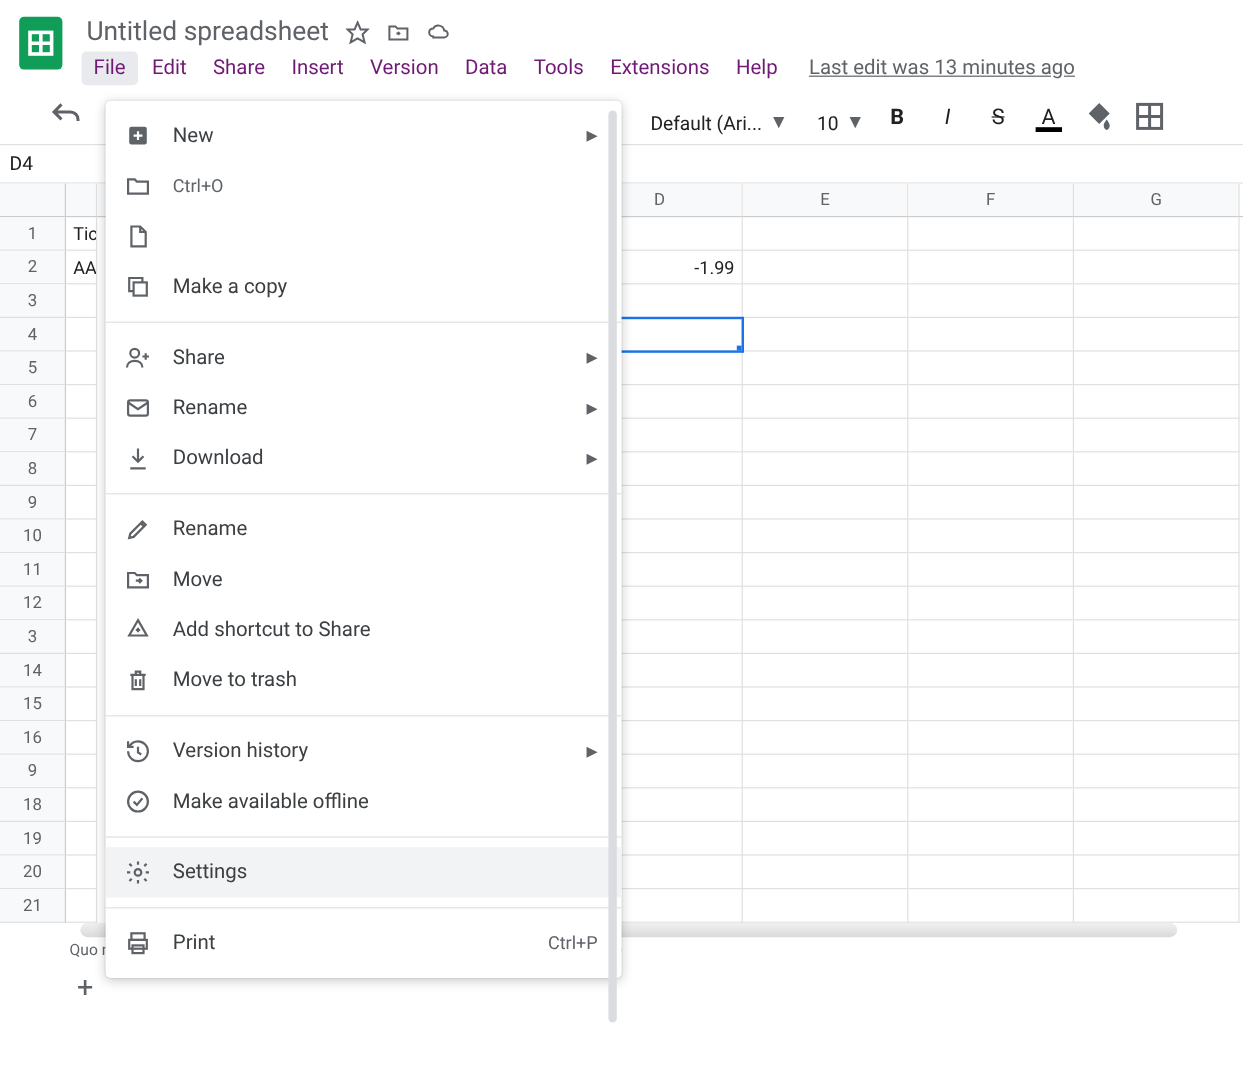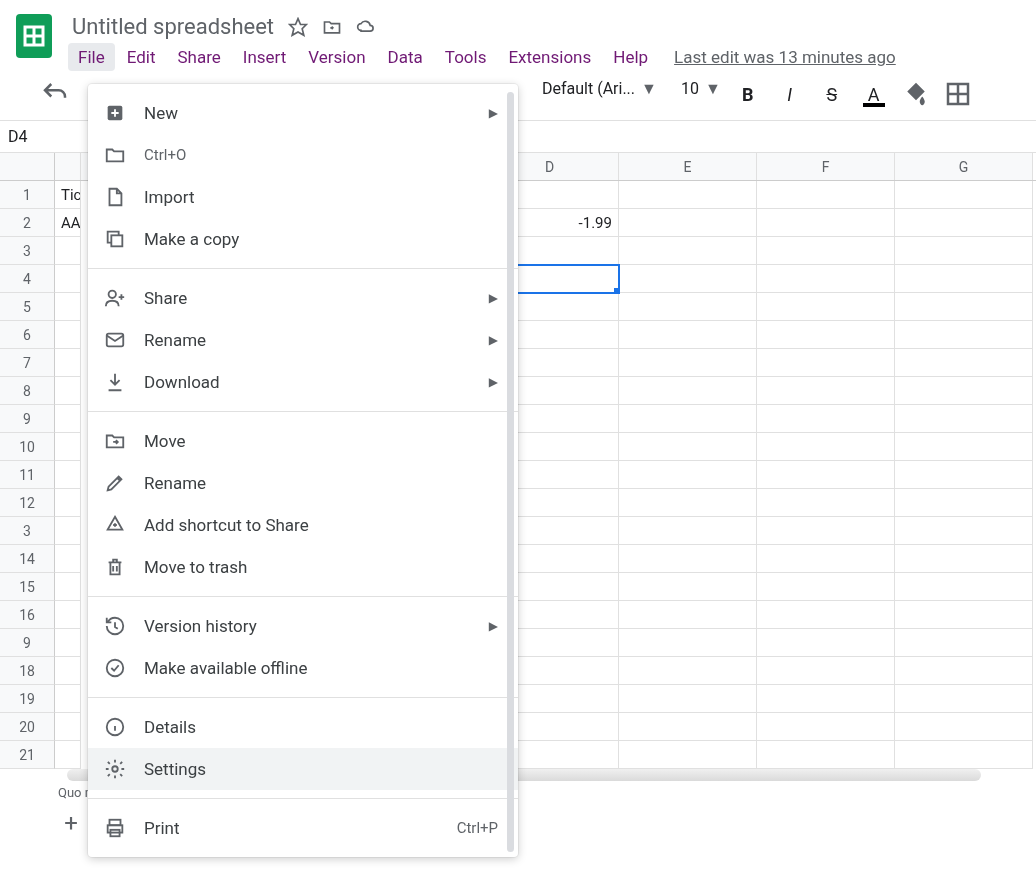--- a/index.html
+++ b/index.html
@@ -10,21 +10,21 @@
 .logo-box { width: 36px; height: 44px; background: #0f9d58; border-radius: 4px; display:flex; align-items:center; justify-content:center; }
 .header-right { flex: 1; }
 .title-row { display: flex; align-items: center; gap: 14px; padding: 6px 0 4px 8px; }
 .doc-title { font-size: 22px; color: #5f6368; font-weight: 400; }
 .title-icon { width: 20px; height: 20px; color: #5f6368; cursor: pointer; }
 .menubar { display: flex; align-items: center; gap: 2px; padding: 0 0 0 4px; }
 .menu-item { padding: 4px 10px; font-size: 17px; color: #701a75; border-radius: 4px; cursor: pointer; }
 .menu-item.active { background: #e8eaed; }
 .last-edit { margin-left: 14px; font-size: 17px; color: #5f6368; text-decoration: underline; cursor: pointer; }
 
-.toolbar { display: flex; align-items: flex-start; padding: 8px 0 8px 40px; gap: 12px; border-bottom: 1px solid #e0e0e0; height: 50px; }
+.toolbar { display: flex; align-items: flex-end; padding: 8px 0 8px 40px; gap: 12px; border-bottom: 1px solid #e0e0e0; height: 50px; }
 .tool-btn { width: 30px; height: 30px; display:flex; align-items:center; justify-content:center; color:#5f6368; cursor:pointer; }
 .font-sel { display:flex; align-items:center; gap:6px; font-size:16px; color:#202124; margin-left: 460px; }
 .font-size-sel { display:flex; align-items:center; gap:6px; font-size:16px; color:#202124; margin-left: 12px; }
 .drop-arrow { color:#5f6368; }
 
 .namebox-row { display:flex; align-items:center; height: 32px; border-bottom: 1px solid #e0e0e0; }
 .namebox { width: 60px; padding: 4px 8px; font-size: 16px; color:#202124; }
 
 .grid-area { position: relative; }
 .col-headers { display:flex; height: 28px; border-bottom: 1px solid #ccc; }
@@ -383,21 +383,20 @@
           </svg>
         </span>
         <span class="dd-shortcut">Ctrl+O</span>
       </div>
       <div class="dd-item">
         <span class="dd-icon">
           <svg viewBox="0 0 24 24" fill="none" stroke="currentColor" stroke-width="2">
             <path d="M14 3H6v18h13V8z M14 3v5h5"></path>
           </svg>
         </span>
-        <span class="dd-label">Import</span>
       </div>
       <div class="dd-item">
         <span class="dd-icon">
           <svg viewBox="0 0 24 24" fill="none" stroke="currentColor" stroke-width="2">
             <rect x="8" y="8" width="12" height="12"></rect>
             <path d="M16 8V4H4v12h4"></path>
           </svg>
         </span>
         <span class="dd-label">Make a copy</span>
       </div>
@@ -428,37 +427,37 @@
             <path d="M12 3v12m-5-5l5 5 5-5M5 21h14"></path>
           </svg>
         </span>
         <span class="dd-label">Download</span>
         <span class="dd-arrow">▶</span>
       </div>
       <div class="dd-sep"></div>
       <div class="dd-item">
         <span class="dd-icon">
           <svg viewBox="0 0 24 24" fill="none" stroke="currentColor" stroke-width="2">
+            <path d="M4 20l4-1 11-11-3-3L5 16z M14 6l3 3"></path>
+          </svg>
+        </span>
+        <span class="dd-label">Rename</span>
+      </div>
+      <div class="dd-item">
+        <span class="dd-icon">
+          <svg viewBox="0 0 24 24" fill="none" stroke="currentColor" stroke-width="2">
             <path d="M3 6h6l2 2h10v11H3z"></path>
             <path d="M10 13h5m-2-2l2 2-2 2"></path>
           </svg>
         </span>
         <span class="dd-label">Move</span>
       </div>
       <div class="dd-item">
         <span class="dd-icon">
           <svg viewBox="0 0 24 24" fill="none" stroke="currentColor" stroke-width="2">
-            <path d="M4 20l4-1 11-11-3-3L5 16z M14 6l3 3"></path>
-          </svg>
-        </span>
-        <span class="dd-label">Rename</span>
-      </div>
-      <div class="dd-item">
-        <span class="dd-icon">
-          <svg viewBox="0 0 24 24" fill="none" stroke="currentColor" stroke-width="2">
             <path d="M12 3l8 14H4z M12 10v4 M10 12h4"></path>
           </svg>
         </span>
         <span class="dd-label">Add shortcut to Share</span>
       </div>
       <div class="dd-item">
         <span class="dd-icon">
           <svg viewBox="0 0 24 24" fill="none" stroke="currentColor" stroke-width="2">
             <path d="M5 7h14M10 7V4h4v3M7 7v13h10V7M10 11v6M14 11v6"></path>
           </svg>
@@ -478,29 +477,20 @@
       <div class="dd-item">
         <span class="dd-icon">
           <svg viewBox="0 0 24 24" fill="none" stroke="currentColor" stroke-width="2">
             <circle cx="12" cy="12" r="9"></circle>
             <path d="M8 12l3 3 5-6"></path>
           </svg>
         </span>
         <span class="dd-label">Make available offline</span>
       </div>
       <div class="dd-sep"></div>
-      <div class="dd-item">
-        <span class="dd-icon">
-          <svg viewBox="0 0 24 24" fill="none" stroke="currentColor" stroke-width="2">
-            <circle cx="12" cy="12" r="9"></circle>
-            <path d="M12 8h.01M12 11v5"></path>
-          </svg>
-        </span>
-        <span class="dd-label">Details</span>
-      </div>
       <div class="dd-item hover">
         <span class="dd-icon">
           <svg viewBox="0 0 24 24" fill="none" stroke="currentColor" stroke-width="2">
             <circle cx="12" cy="12" r="3"></circle>
             <path d="M12 2v3M12 19v3M4.2 4.2l2.1 2.1M17.7 17.7l2.1 2.1M2 12h3M19 12h3M4.2 19.8l2.1-2.1M17.7 6.3l2.1-2.1"></path>
           </svg>
         </span>
         <span class="dd-label">Settings</span>
       </div>
       <div class="dd-sep"></div>

